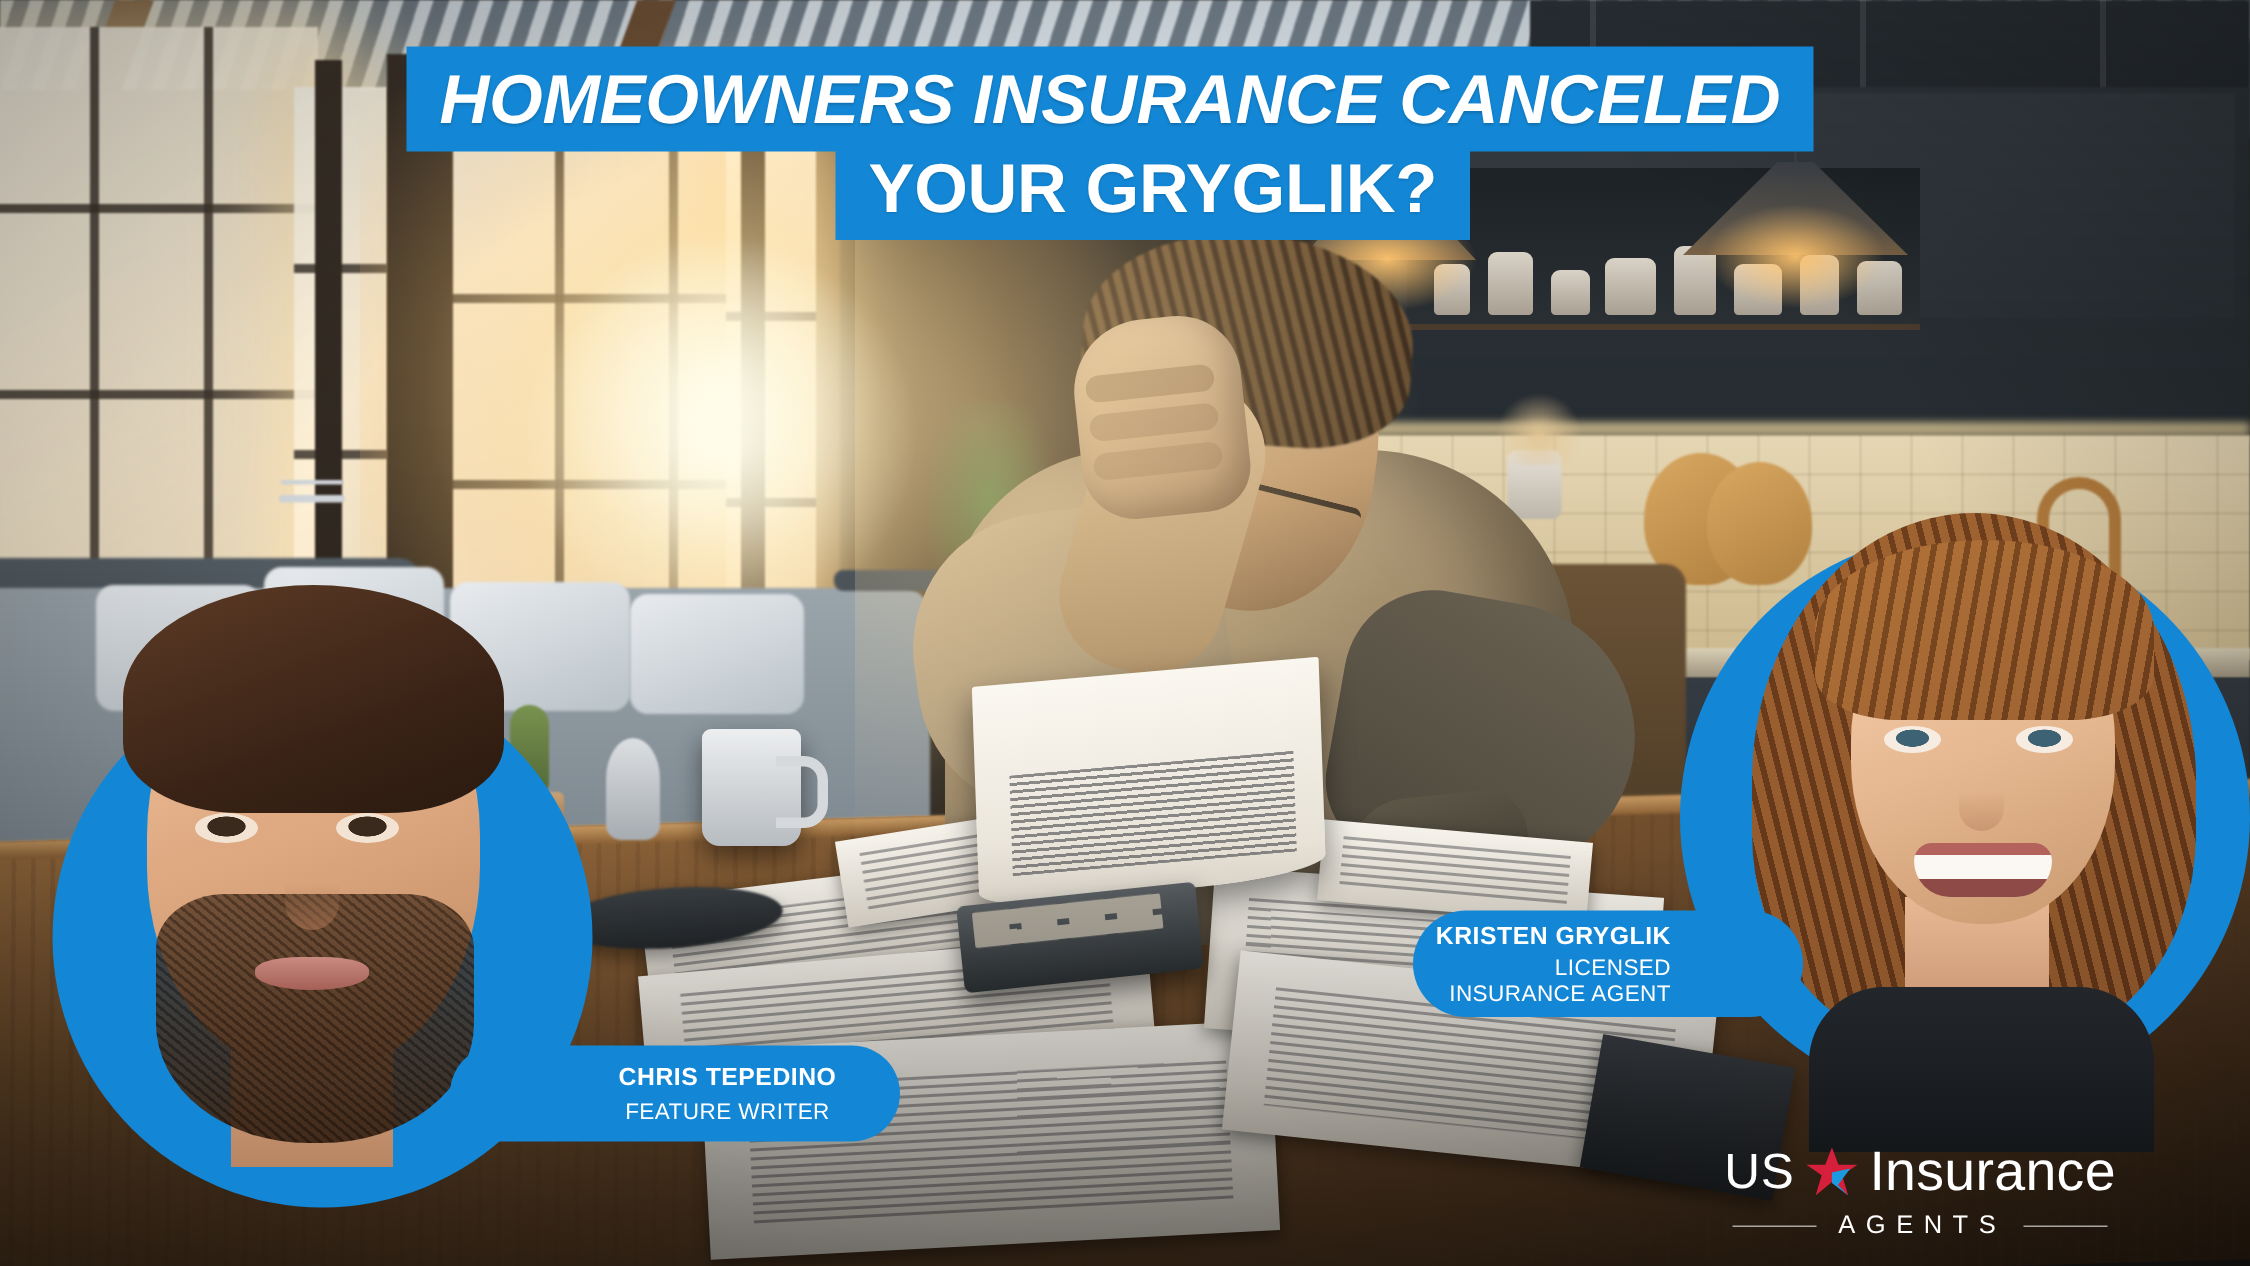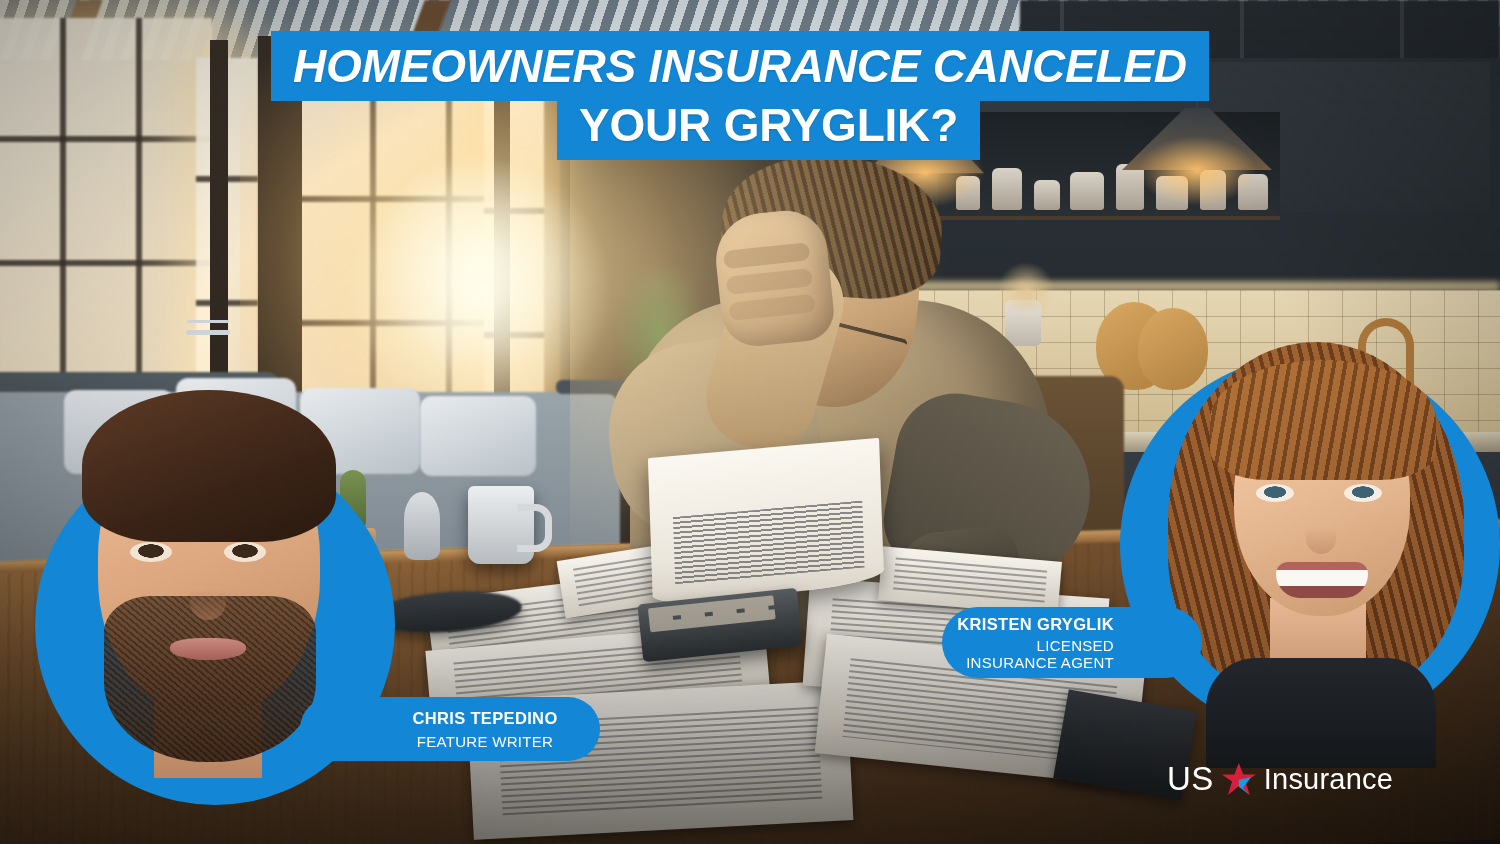--- a/index.html
+++ b/index.html
@@ -536,21 +536,21 @@
   .pill-kristen .n-name { margin-bottom:3px; }
   .pill-kristen .n-role { line-height:17px; }
 
   
   .logo { position:absolute; left:1141px; top:760px; width:278px; }
   .logo-row1 {
     display:flex; align-items:center; justify-content:center; gap:8px;
     color:#ffffff;
   }
   .logo-us { font-size:33px; font-weight:normal; letter-spacing:.5px; }
-  .logo-ins { font-size:29px; font-weight:normal; letter-spacing:.2px; }
+  .logo-ins { font-size:37px; font-weight:normal; letter-spacing:.2px; }
   .logo-star { position:relative; width:34px; height:32px; }
   .logo-star .s-red {
     position:absolute; inset:0;
     background:#d6203b;
     clip-path:polygon(50% 0%, 63% 36%, 100% 36%, 70% 58%, 82% 100%, 50% 72%, 18% 100%, 30% 58%, 0% 36%, 37% 36%);
   }
   .logo-star .s-blue {
     position:absolute; inset:0;
     background:#1b9ae0;
     clip-path:polygon(50% 52%, 86% 44%, 62% 78%, 82% 100%, 50% 74%);
@@ -726,15 +726,20 @@
 
   <div class="logo">
     <div class="logo-row1">
       <span class="logo-us">US</span>
       <span class="logo-star">
         <span class="s-red"></span>
         <span class="s-blue"></span>
       </span>
       <span class="logo-ins">Insurance</span>
     </div>
+    <div class="logo-row2">
+      <span class="logo-rule"></span>
+      <span class="logo-agents">AGENTS</span>
+      <span class="logo-rule"></span>
+    </div>
   </div>
 
 </div>
 
 </body></html>

